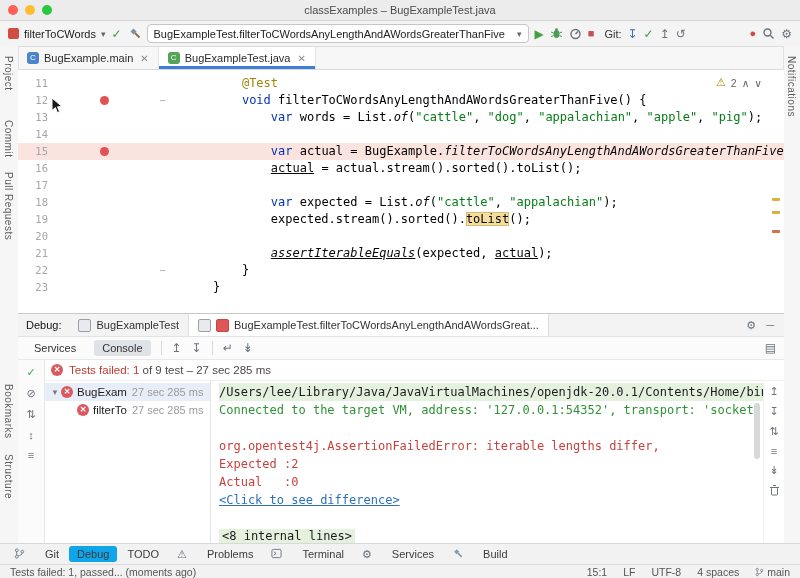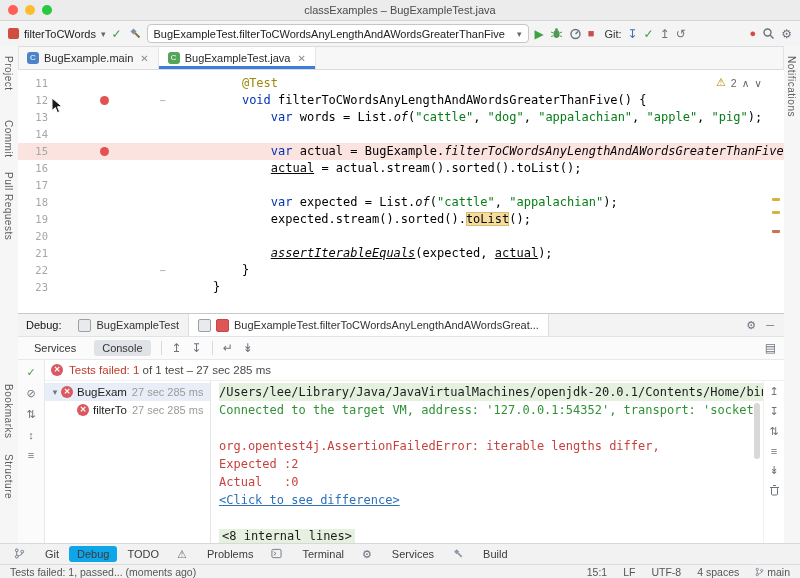--- a/index.html
+++ b/index.html
@@ -270,21 +270,21 @@
       <div class="dleft">
         <span class="green">✓</span>
         <span>⊘</span>
         <span>⇅</span>
         <span>↕</span>
         <span>≡</span>
       </div>
       <div class="dright">
         <div class="dstatus">
           <span class="failico">✕</span>
-          <span><span class="st-fail">Tests failed: 1</span><span class="st-rest"> of 1 test – 27 sec 285 ms</span></span>
+          <span><span class="st-fail">Tests failed: 1</span><span class="st-rest"> of 9 test – 27 sec 285 ms</span></span>
         </div>
         <div class="dmain">
           <div class="ttree">
               <div class="trow sel" style="padding-left: 4px;">
                 <span class="tchev">▾</span>
                 <span class="terr">✕</span>
                 <span class="tname">BugExam</span>
                 <span class="ttime">27 sec 285 ms</span>
               </div>
               <div class="trow" style="padding-left: 20px;">

